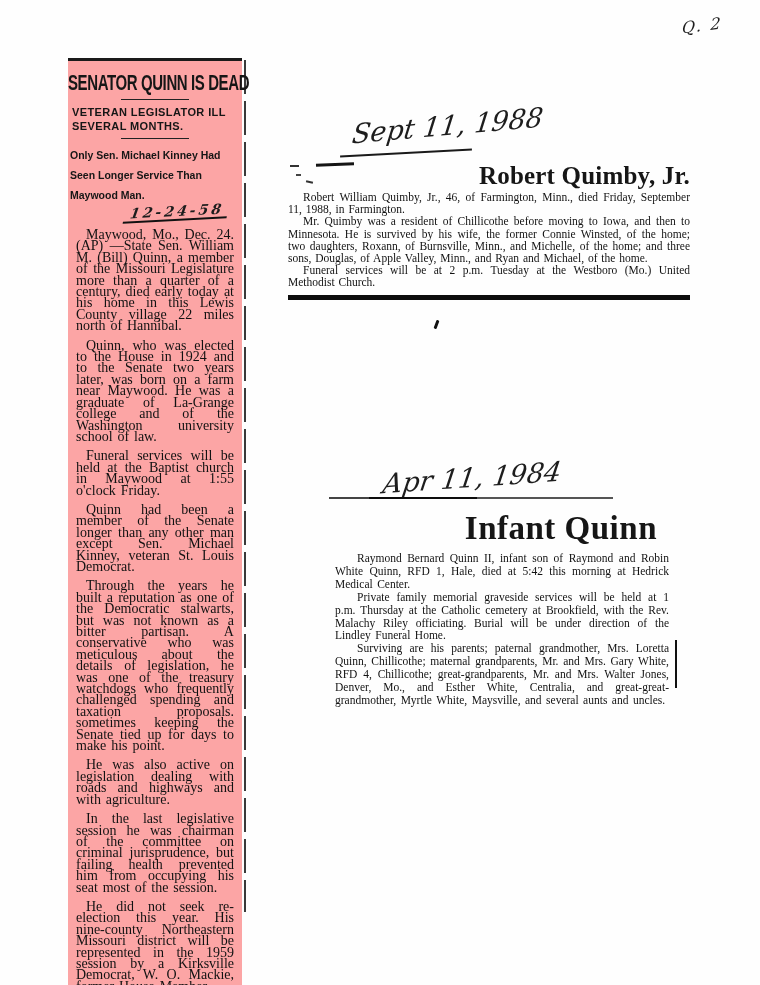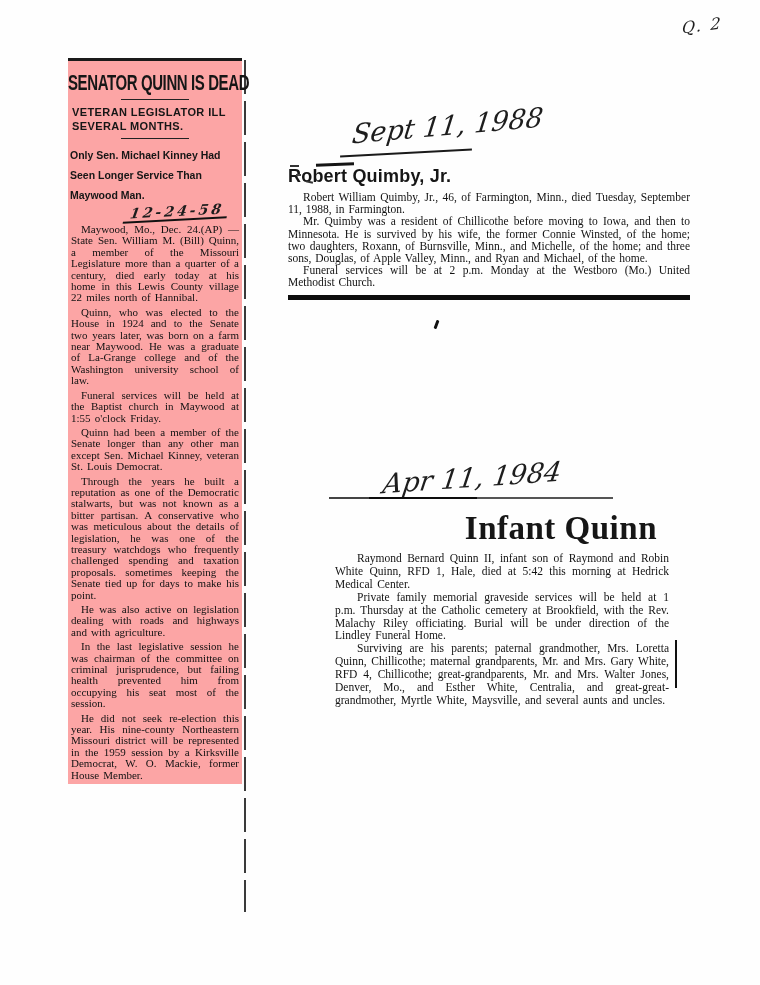--- a/index.html
+++ b/index.html
@@ -49,37 +49,37 @@
     font-size:10.5px;line-height:20px;
   }
   .date-hand{
     display:block;width:fit-content;margin:-2px 14px 2px auto;
     font-size:14px;font-weight:bold;
     transform:rotate(-3deg) skewX(-12deg);
     border-bottom:2.5px solid #111;padding:0 4px 0 6px;
     letter-spacing:3px;
   }
   .np-body p{
-    margin:3px;font-size:11px;line-height:11.4px;
+    margin:8px;font-size:14px;line-height:11.4px;
     text-align:justify;text-indent:10px;word-spacing:1.4px;
     color:#121212;
   }
 
   
   .clip-quimby{position:absolute;left:288px;top:108px;width:402px;}
   .clip-quimby .hand{position:absolute;left:64px;top:2px;font-size:27px;transform:rotate(-5deg) skewX(-12deg);}
   .clip-quimby .hand-underline{position:absolute;left:52px;top:44px;width:132px;height:2px;background:#1a1a1a;transform:rotate(-3deg);}
   .clip-quimby .stray-dash{position:absolute;left:28px;top:55px;width:38px;height:3px;background:#151515;transform:rotate(-2deg);}
   .clip-quimby .stray-dot1{position:absolute;left:2px;top:57px;width:9px;height:2px;background:#333;}
   .clip-quimby .stray-dot2{position:absolute;left:8px;top:66px;width:5px;height:2px;background:#444;}
   .clip-quimby .stray-dot3{position:absolute;left:18px;top:73px;width:7px;height:2px;background:#333;transform:rotate(12deg);}
   .clip-quimby h1{
-    margin:55px 0 2px 0;text-align:left;
-    font-family:Liberation Sans, sans-serif;font-weight:bold;
-    font-size:18px;letter-spacing:0.2px;line-height:26px;
+    margin:55px 0 2px 0;text-align:right;
+    font-family:Liberation Serif, serif;font-weight:bold;
+    font-size:25px;letter-spacing:0.2px;line-height:26px;
   }
   .obit-body p{
     margin:0;font-size:11.5px;line-height:12.2px;
     text-align:justify;text-indent:15px;word-spacing:1px;
     color:#121212;
   }
   .heavy-bar{height:5px;background:#0d0d0d;margin-top:6px;width:100%;}
 
   
   .artifact-tick{
@@ -142,23 +142,23 @@
     <div class="hand">Sept 11, 1988</div>
     <div class="hand-underline"></div>
     <div class="stray-dash"></div>
     <div class="stray-dot1"></div>
     <div class="stray-dot2"></div>
     <div class="stray-dot3"></div>
 
     <h1>Robert Quimby, Jr.</h1>
 
     <div class="obit-body">
-      <p>Robert William Quimby, Jr., 46, of Farmington, Minn., died Tuesday, September 11, 1988, in Farmington.</p>
+      <p>Robert William Quimby, Jr., 46, of Farmington, Minn., died Friday, September 11, 1988, in Farmington.</p>
       <p>Mr. Quimby was a resident of Chillicothe before moving to Iowa, and then to Minnesota. He is survived by his wife, the former Connie Winsted, of the home; two daughters, Roxann, of Burnsville, Minn., and Michelle, of the home; and three sons, Douglas, of Apple Valley, Minn., and Ryan and Michael, of the home.</p>
-      <p>Funeral services will be at 2 p.m. Monday at the Westboro (Mo.) United Methodist Church.</p>
+      <p>Funeral services will be at 2 p.m. Tuesday at the Westboro (Mo.) United Methodist Church.</p>
     </div>
     <div class="heavy-bar"></div>
   </div>
 
   <div class="artifact-tick"></div>
 
   <div class="clip-quinn">
     <div class="hand">Apr 11, 1984</div>
     <div class="thin-line"></div>
 

